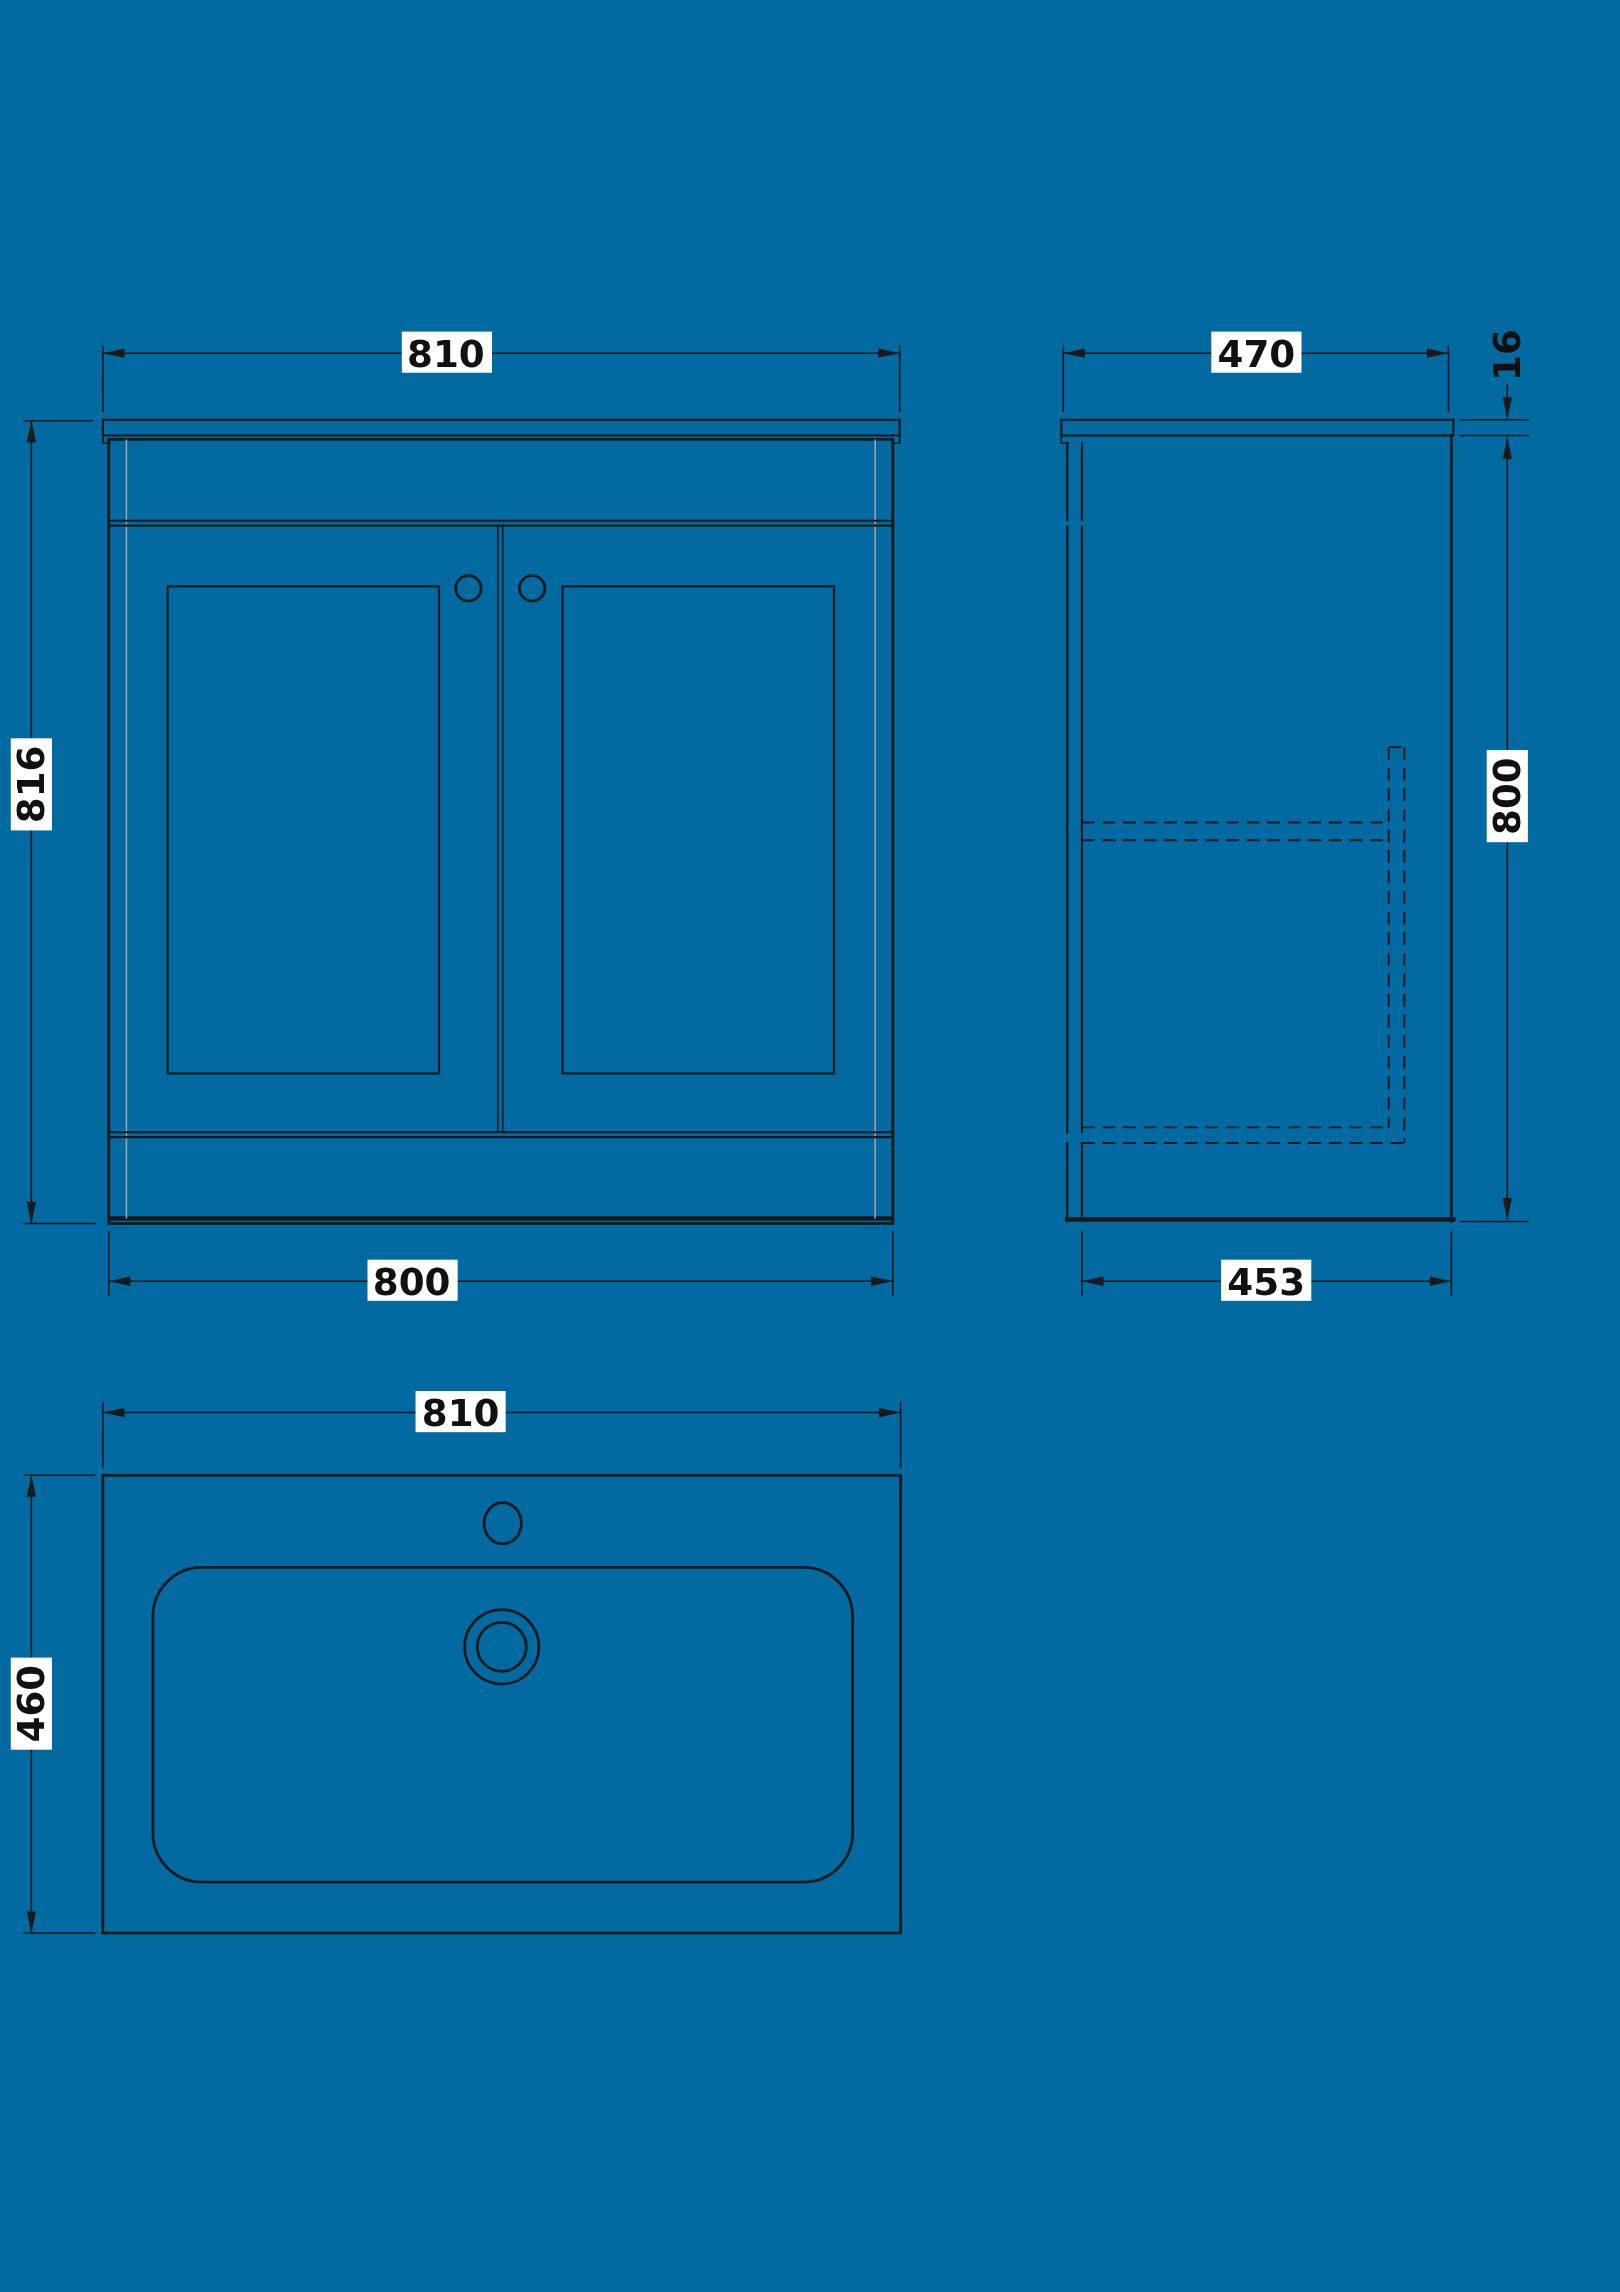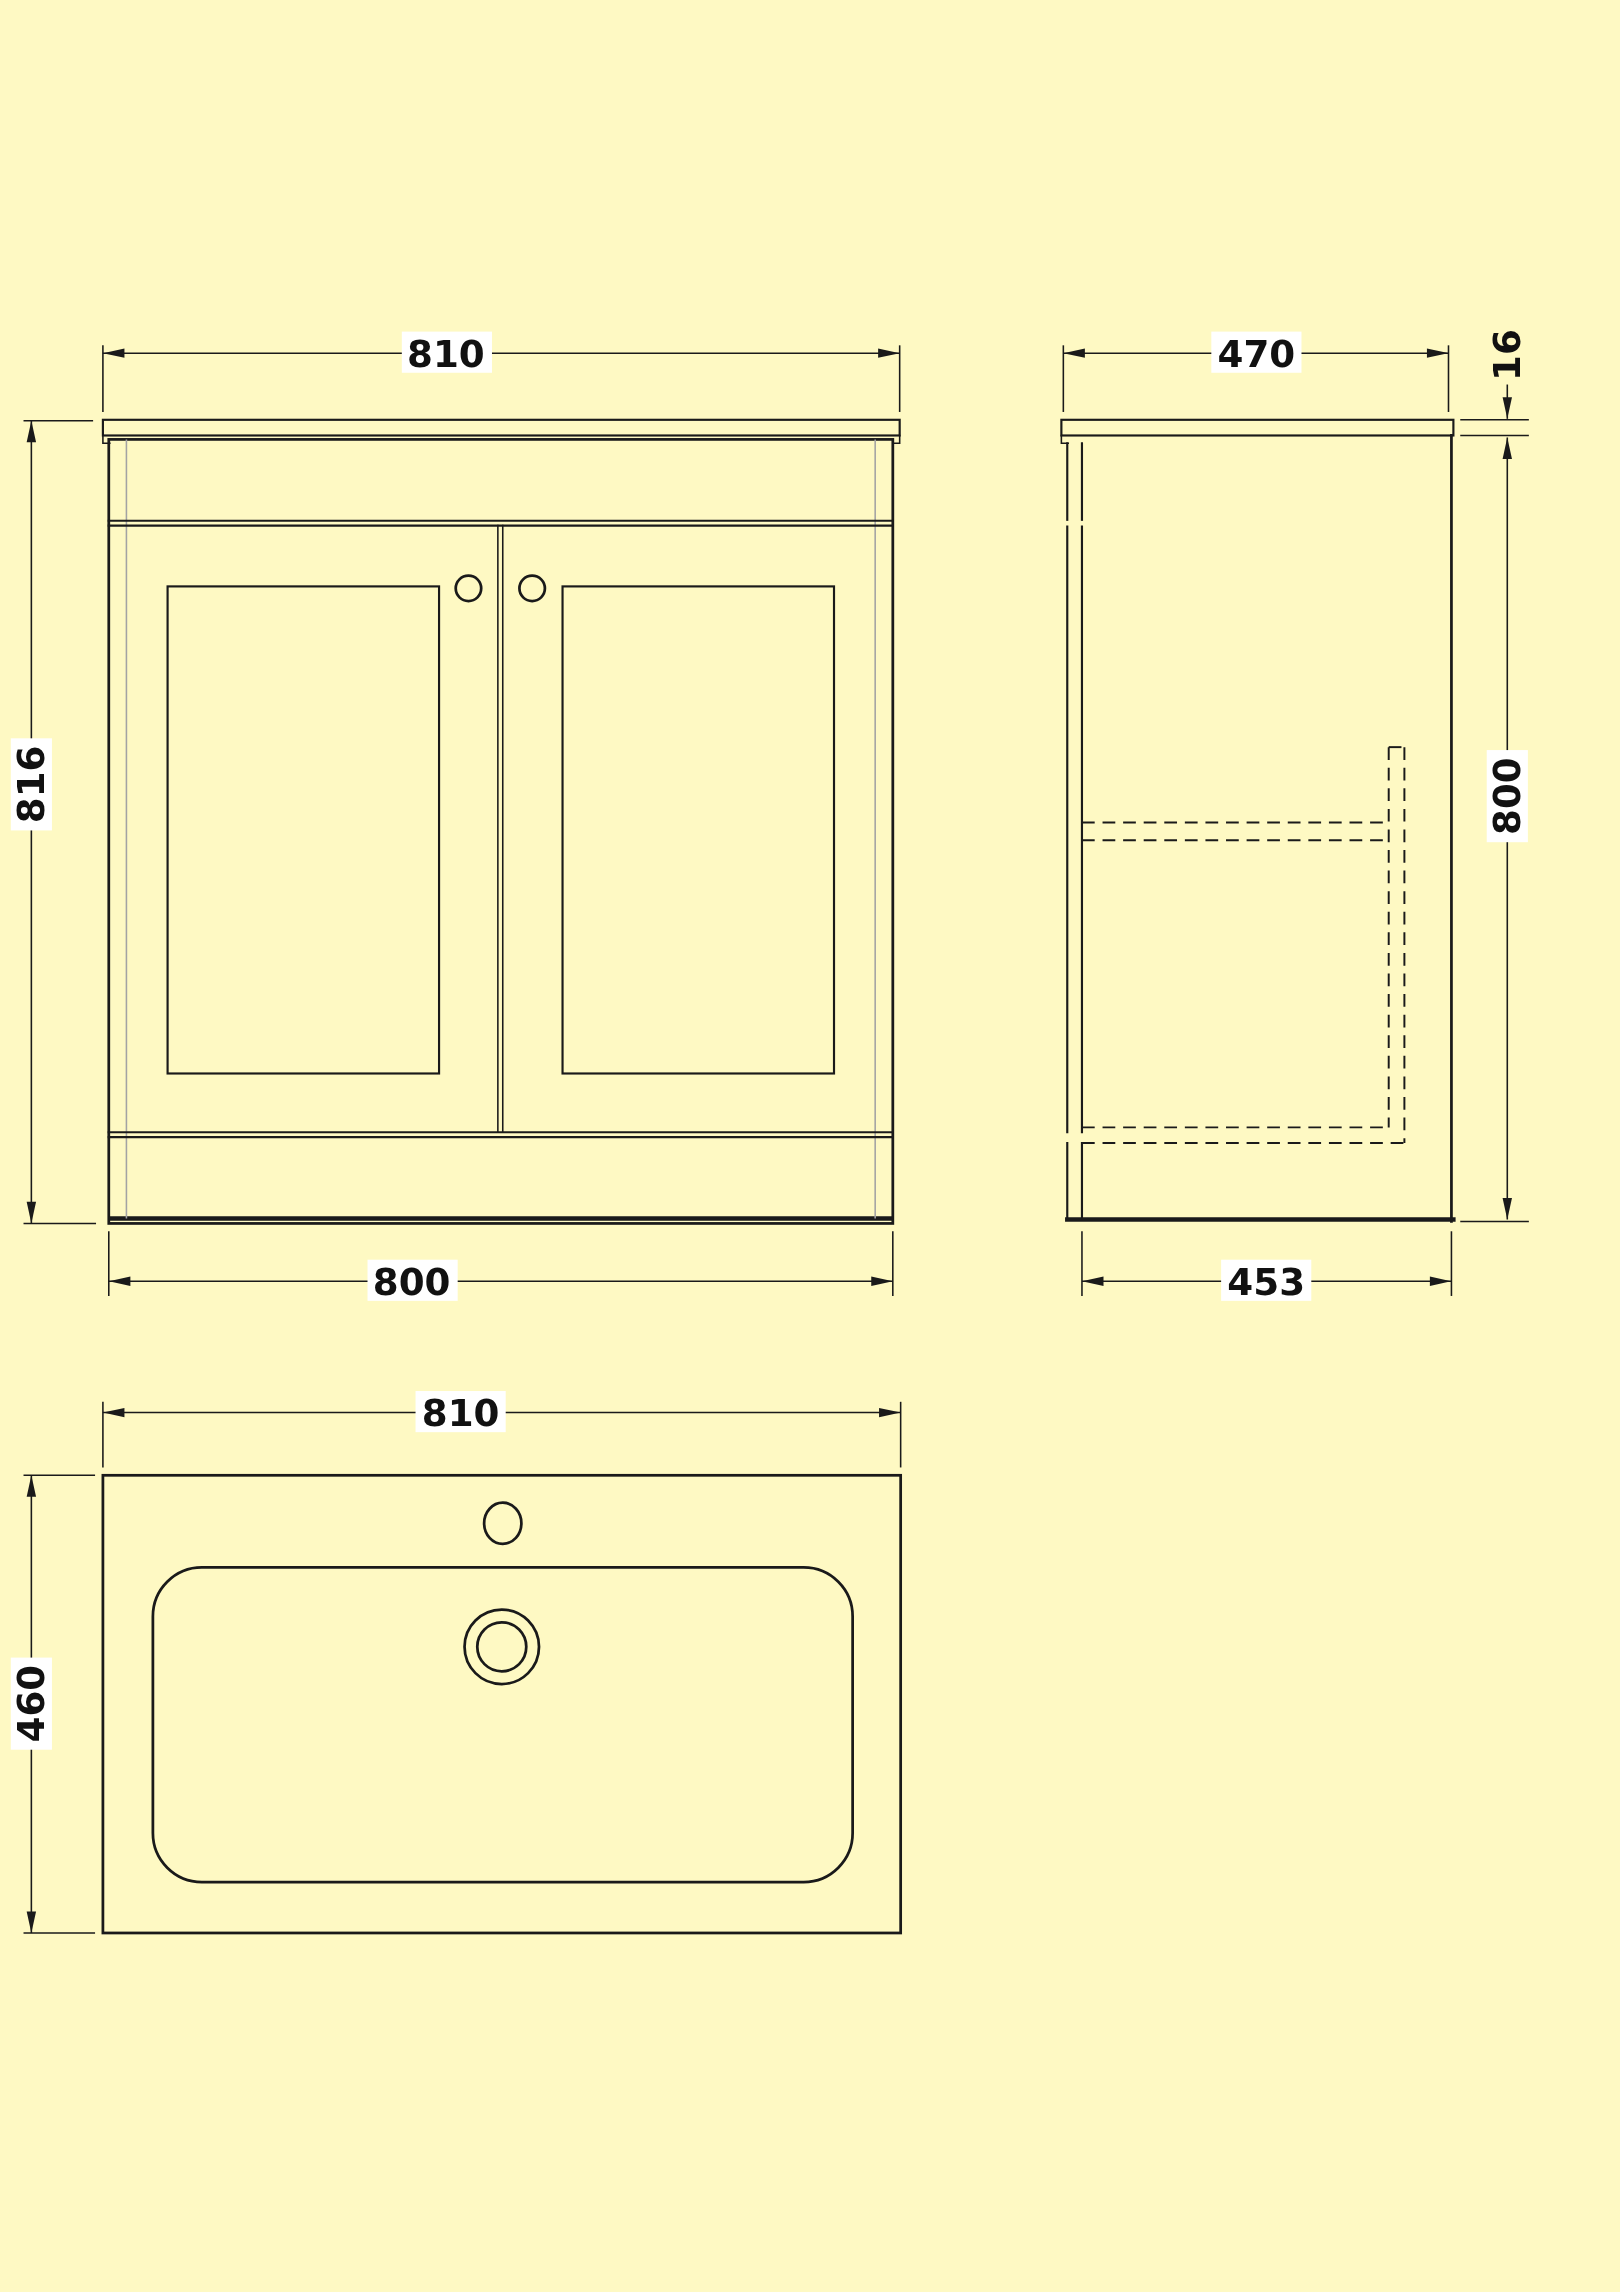--- a/index.html
+++ b/index.html
@@ -1,16 +1,16 @@
 <!DOCTYPE html>
 <html><head>
 <meta charset="utf-8">
 <style>
   html,body{margin:0;padding:0;background:#ffffff;}
-  .canvas{position:relative;width:1620px;height:2293px;background:#fef9c3;overflow:hidden;}
+  .canvas{position:relative;width:1620px;height:2293px;background:#0369a1;overflow:hidden;}
   svg{display:block;width:1620px;height:2293px;}
   .ln{stroke:#1a1a1a;fill:none;stroke-linecap:square;}
   .w1{stroke-width:1.6;}
   .w2{stroke-width:2.2;}
   .w3{stroke-width:2.8;}
   .w4{stroke-width:4.5;}
   .grey{stroke:#a3a3a3;stroke-width:1.6;fill:none;}
   .hid{stroke:#1a1a1a;stroke-width:2;fill:none;stroke-dasharray:13 8;stroke-linecap:butt;}
   .dim{stroke:#1a1a1a;stroke-width:1.6;fill:none;stroke-linecap:butt;}
   .lbl{font-family:"DejaVu Sans","Liberation Sans",sans-serif;font-weight:bold;font-size:38px;fill:#111111;text-anchor:middle;}

